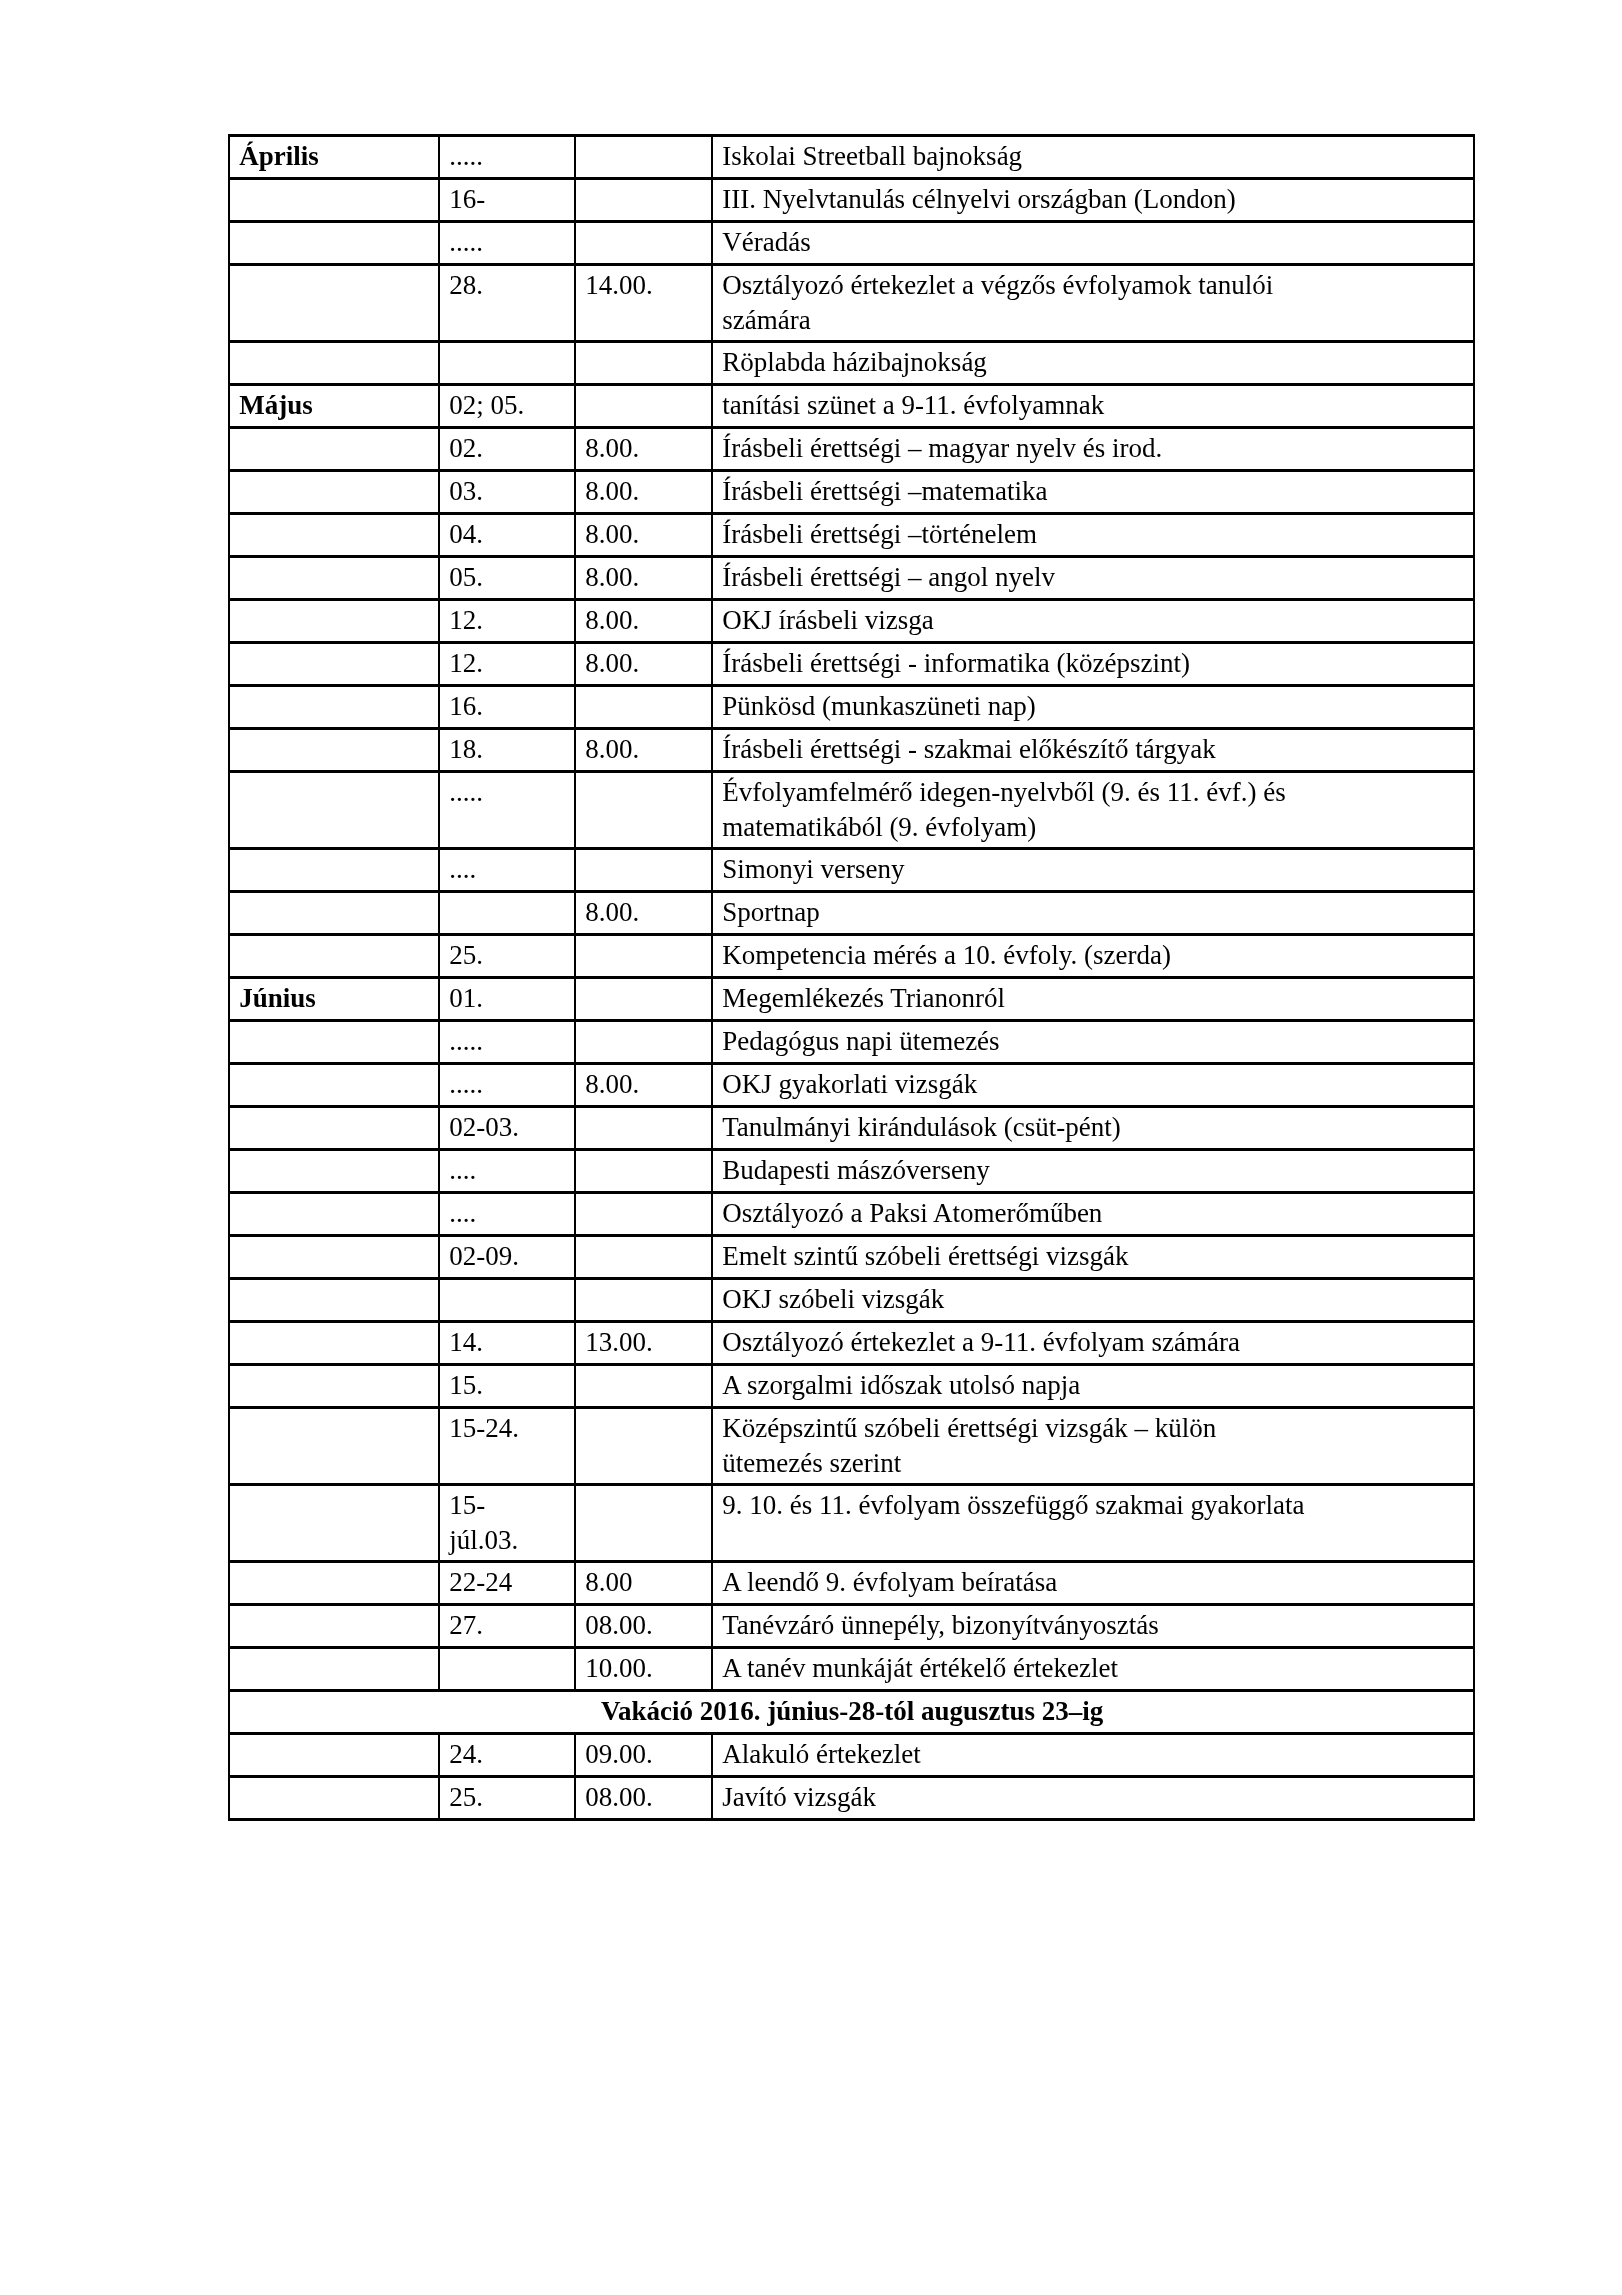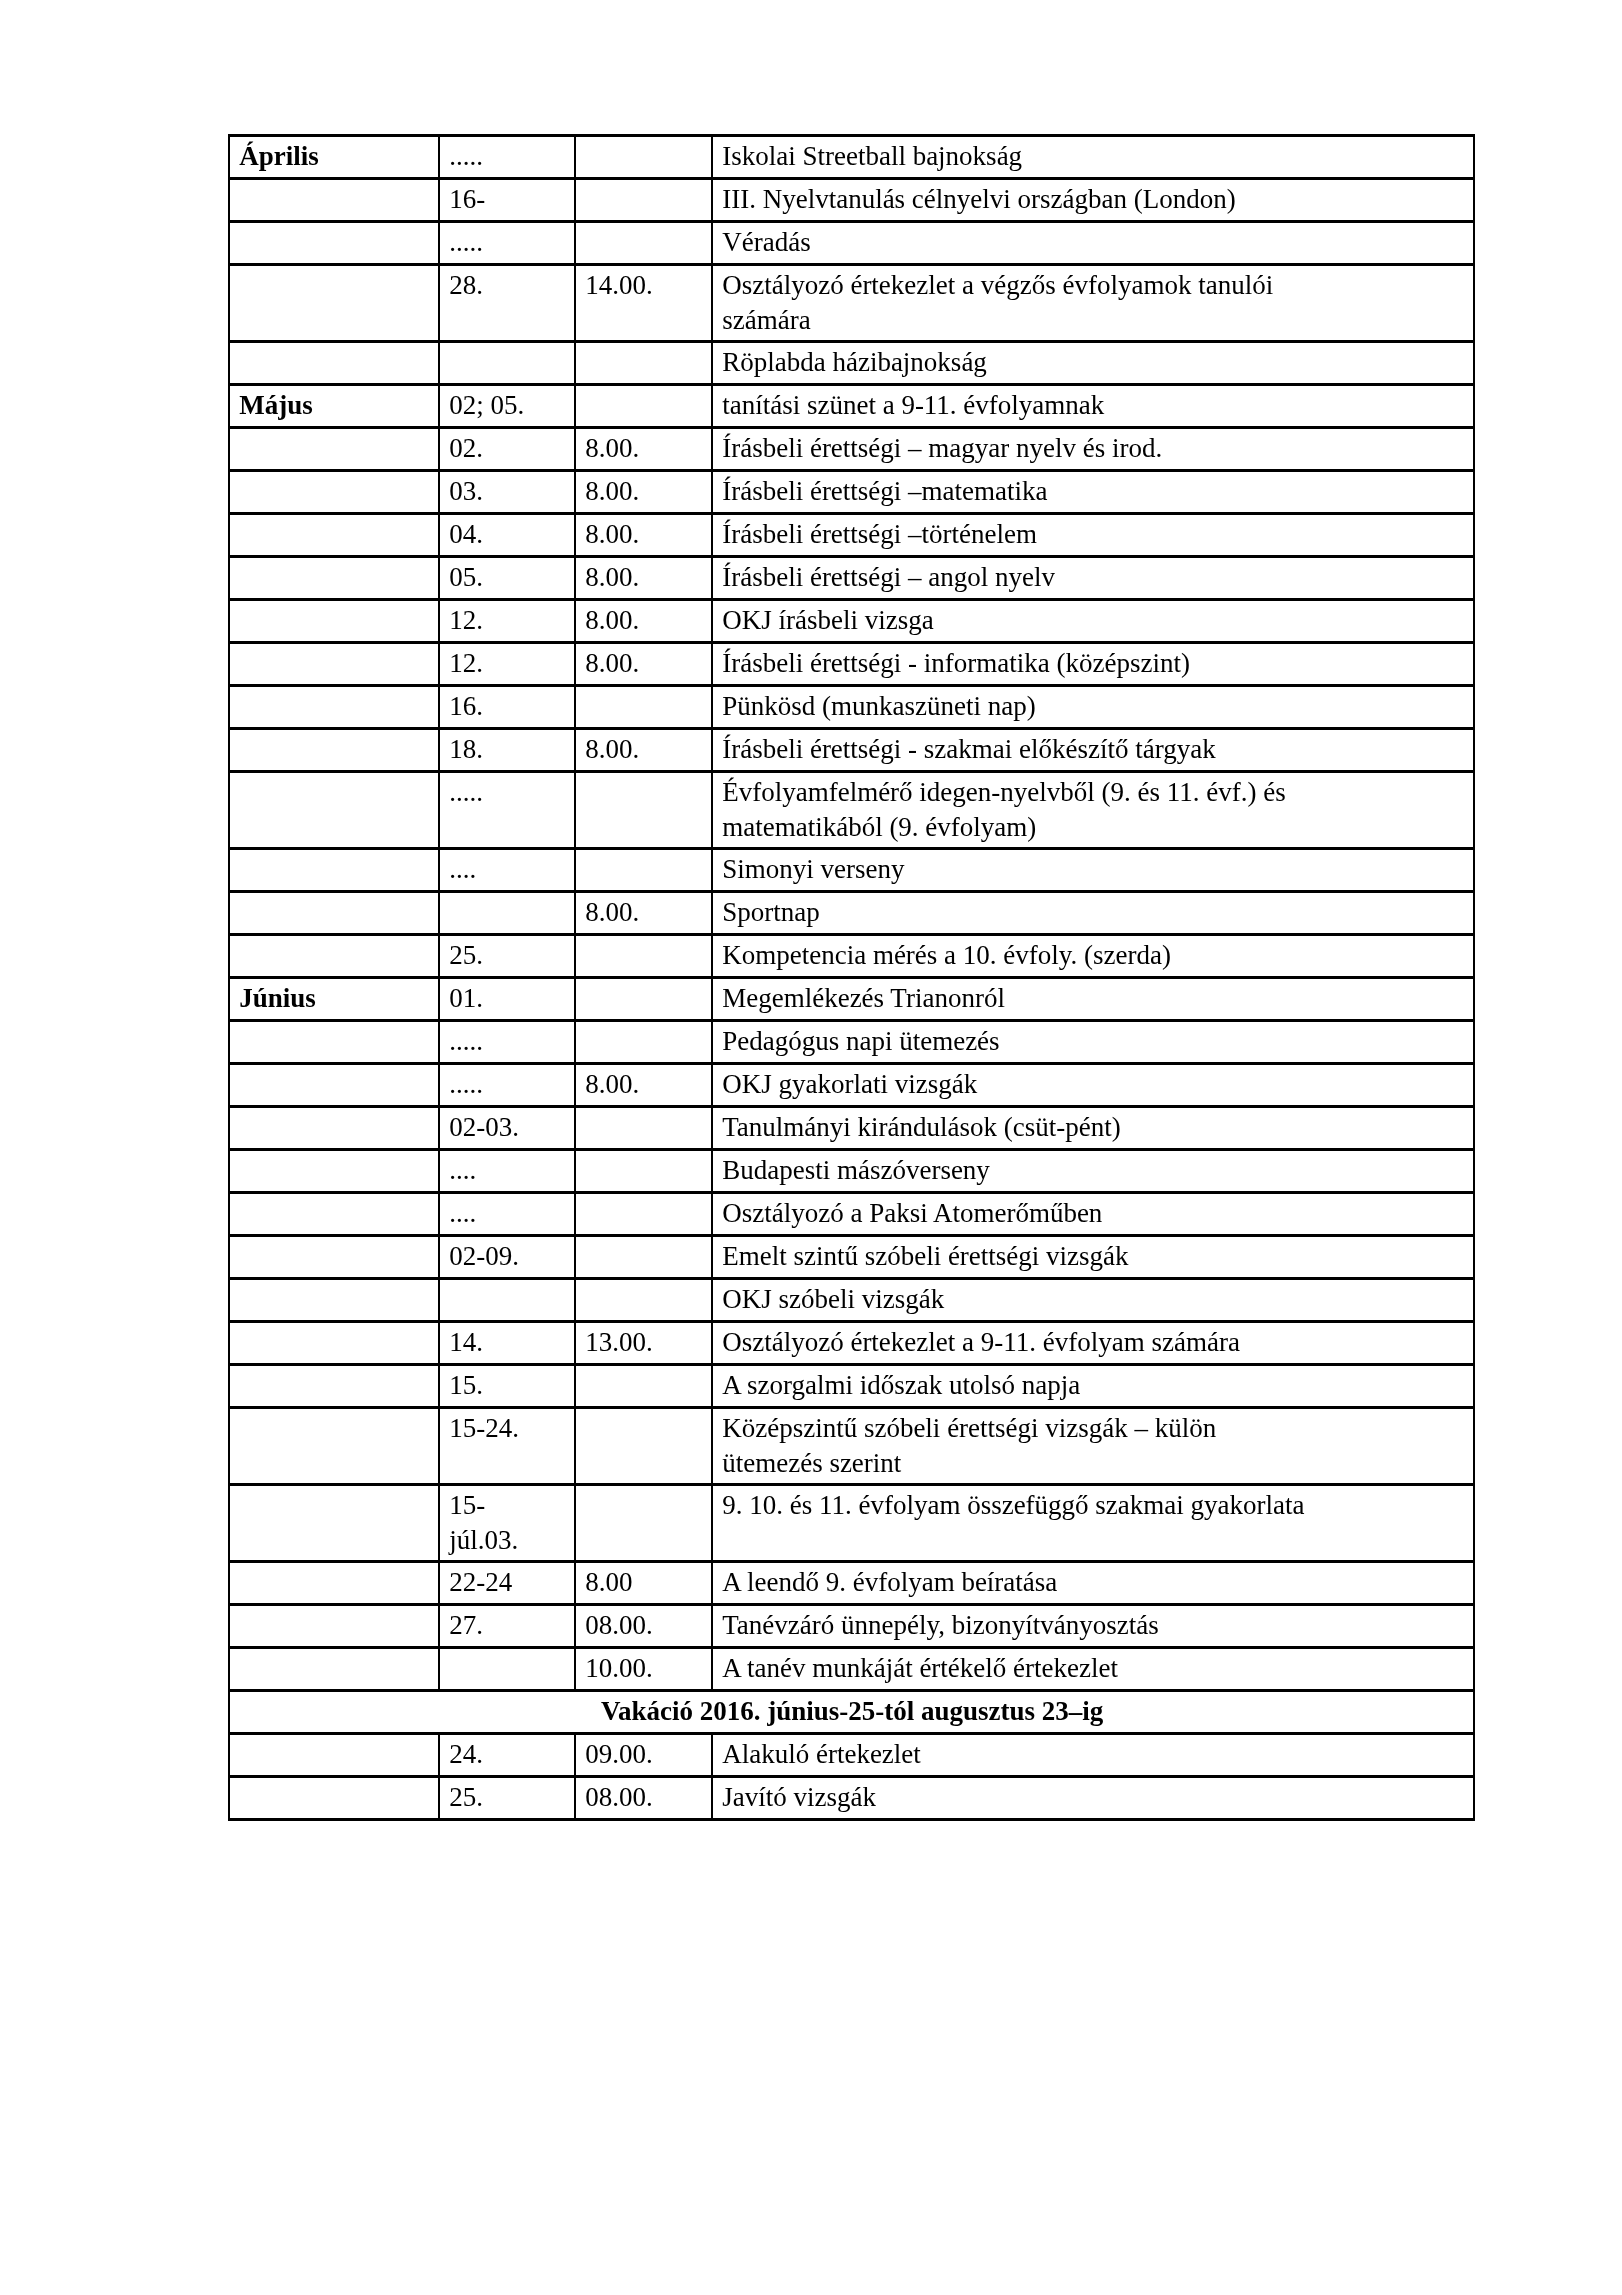--- a/index.html
+++ b/index.html
@@ -255,21 +255,21 @@
           <td class="time">08.00.</td>
           <td class="event">Tanévzáró ünnepély, bizonyítványosztás</td>
         </tr>
         <tr>
           <td class="month"></td>
           <td class="day"></td>
           <td class="time">10.00.</td>
           <td class="event">A tanév munkáját értékelő értekezlet</td>
         </tr>
         <tr>
-          <td colspan="4" class="banner">Vakáció 2016. június-25-tól augusztus 23–ig</td>
+          <td colspan="4" class="banner">Vakáció 2016. június-28-tól augusztus 23–ig</td>
         </tr>
         <tr>
           <td class="month"></td>
           <td class="day">24.</td>
           <td class="time">09.00.</td>
           <td class="event">Alakuló értekezlet</td>
         </tr>
         <tr>
           <td class="month"></td>
           <td class="day">25.</td>

